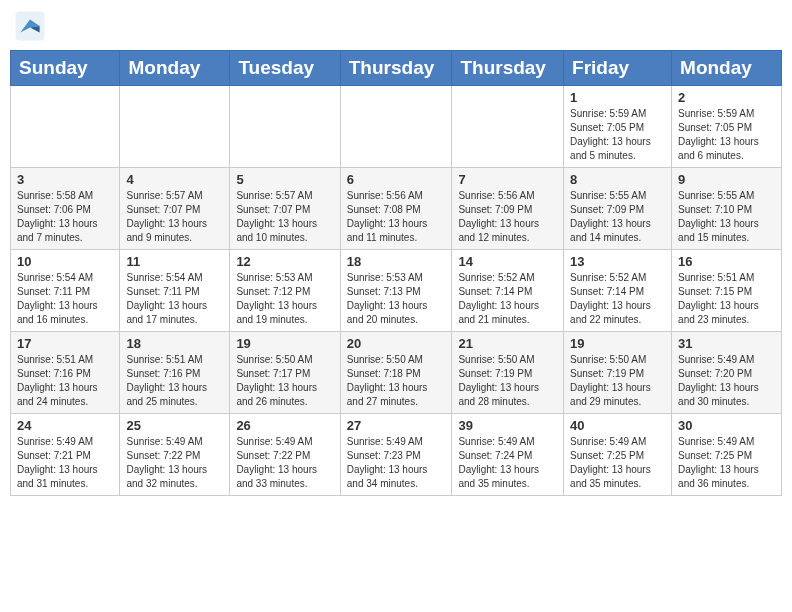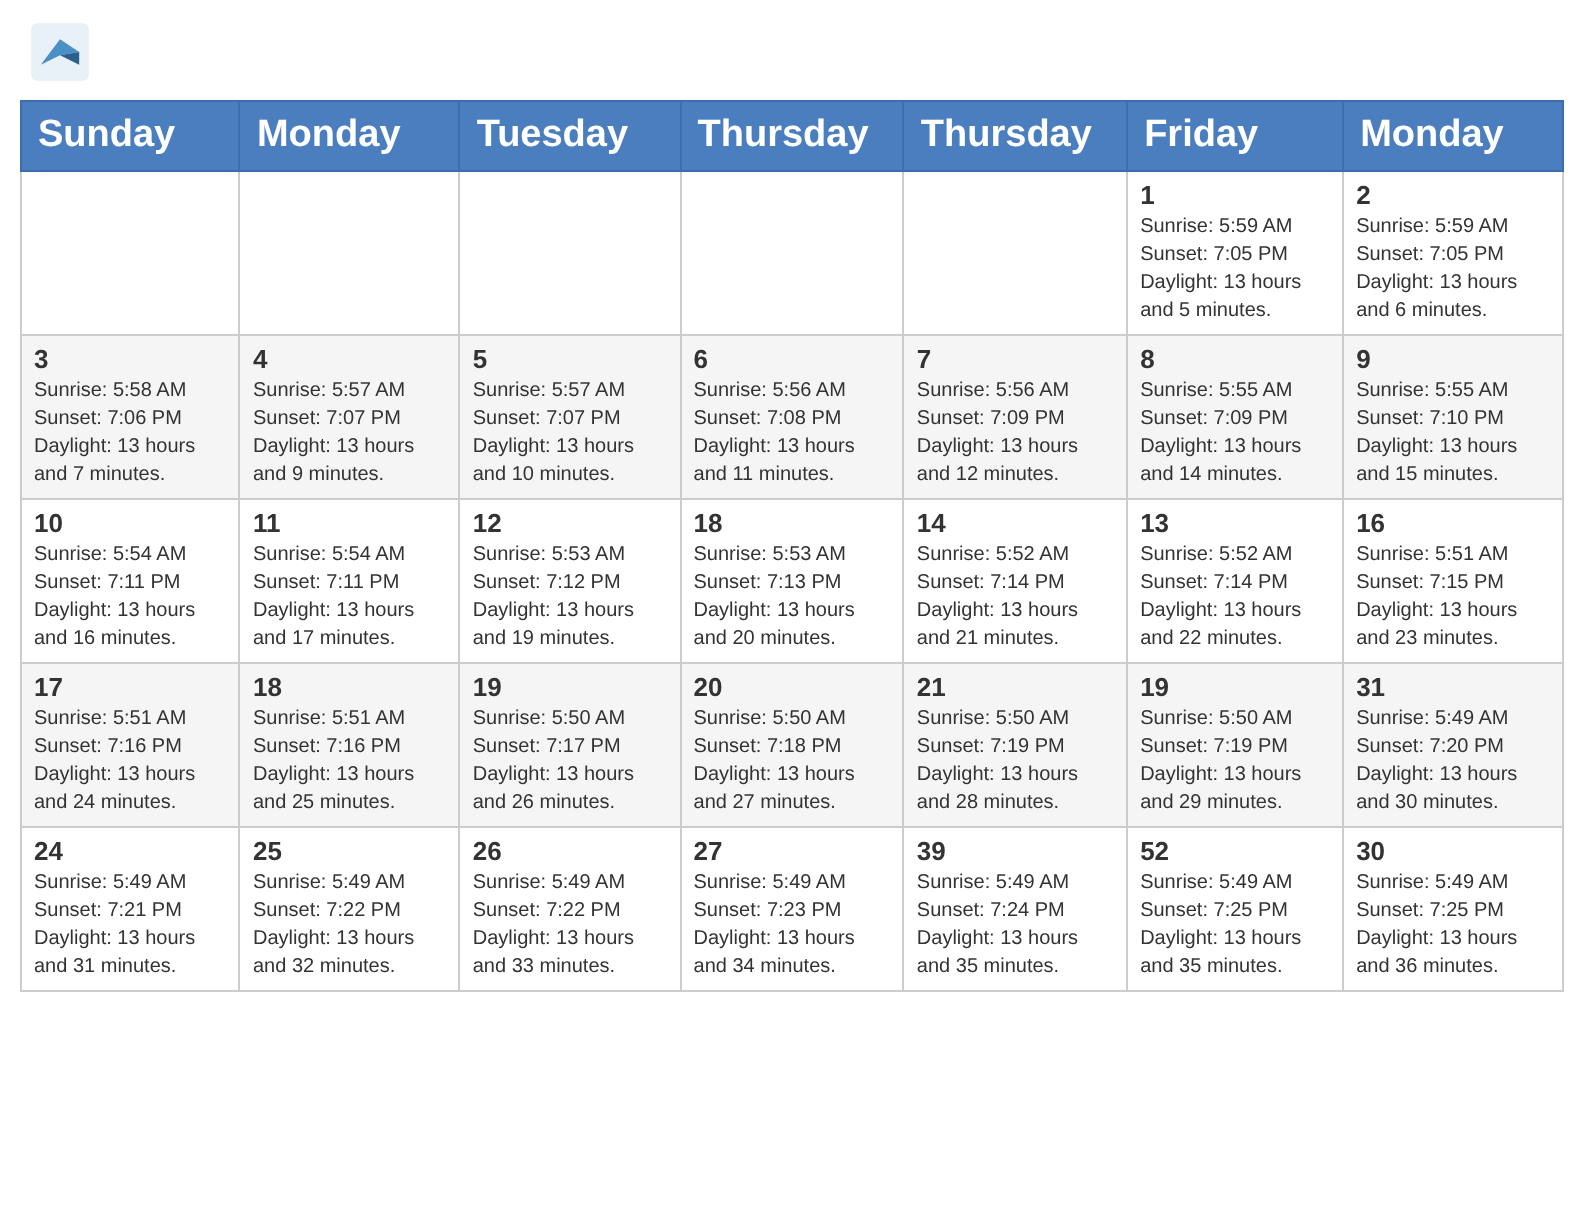--- a/index.html
+++ b/index.html
@@ -241,21 +241,21 @@
         </td>
         <td>
           <span class="day-number">27</span>
           <div class="day-info">Sunrise: 5:49 AM<br>Sunset: 7:23 PM<br>Daylight: 13 hours<br>and 34 minutes.</div>
         </td>
         <td>
           <span class="day-number">39</span>
           <div class="day-info">Sunrise: 5:49 AM<br>Sunset: 7:24 PM<br>Daylight: 13 hours<br>and 35 minutes.</div>
         </td>
         <td>
-          <span class="day-number">52</span>
+          <span class="day-number">40</span>
           <div class="day-info">Sunrise: 5:49 AM<br>Sunset: 7:25 PM<br>Daylight: 13 hours<br>and 35 minutes.</div>
         </td>
         <td>
           <span class="day-number">30</span>
           <div class="day-info">Sunrise: 5:49 AM<br>Sunset: 7:25 PM<br>Daylight: 13 hours<br>and 36 minutes.</div>
         </td>
       </tr>
     </tbody>
 </table>
 

